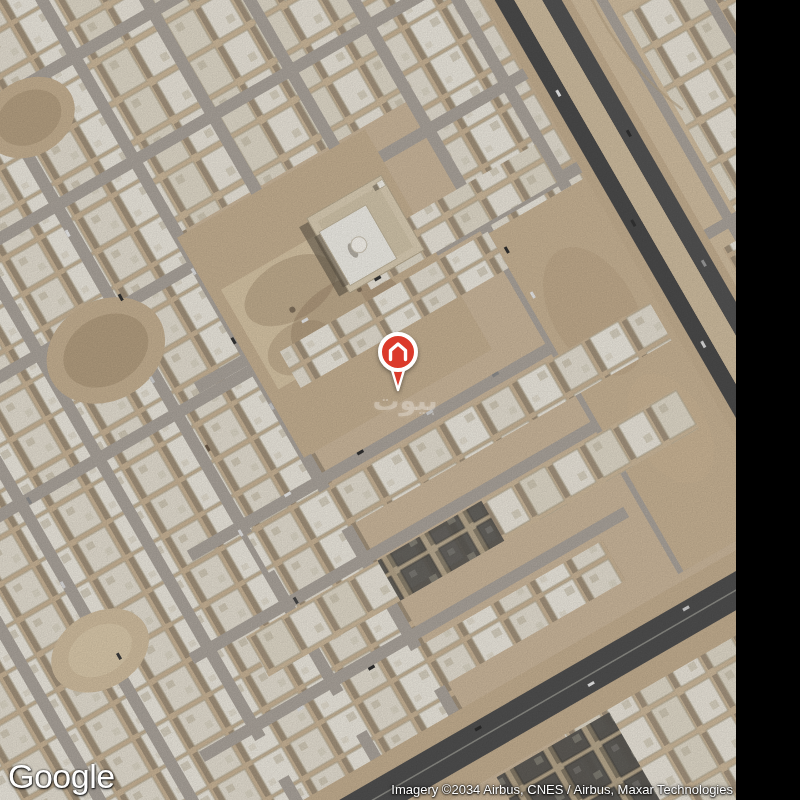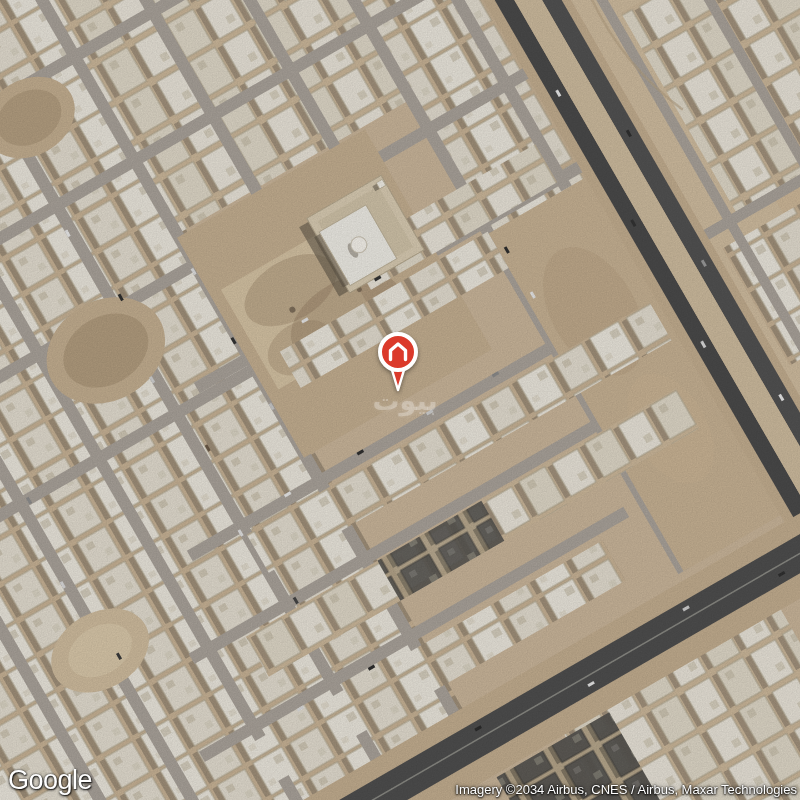--- a/index.html
+++ b/index.html
@@ -1,26 +1,26 @@
 <!DOCTYPE html>
 <html><head>
 <meta charset="utf-8">
 <style>
   html,body{margin:0;padding:0;background:#000;}
-  .stage{position:relative;width:800px;height:800px;overflow:hidden;
+  .stage{position:relative;width:736px;height:800px;overflow:hidden;
          font-family:"Liberation Sans",sans-serif;background:#c9b69b;}
   .stage svg.map{position:absolute;left:0;top:0;display:block;}
   .marker{position:absolute;left:374px;top:330px;width:48px;height:64px;
           filter:drop-shadow(0 2px 2px rgba(0,0,0,.4));}
   .watermark{position:absolute;left:335px;top:386px;width:140px;height:32px;
              text-align:center;font-size:27px;font-weight:bold;line-height:30px;
              color:rgba(255,255,255,.26);direction:rtl;letter-spacing:2px;
              font-family:"DejaVu Sans",sans-serif;filter:blur(.4px);
              text-shadow:0 0 4px rgba(255,255,255,.15);}
-  .google-logo{position:absolute;left:8px;bottom:4px;font-size:27px;font-weight:500;
+  .google-logo{position:absolute;left:8px;bottom:4px;font-size:34px;font-weight:500;
                color:#fff;letter-spacing:-.5px;
                text-shadow:0 1px 3px rgba(0,0,0,.85),0 0 2px rgba(0,0,0,.6),1px 1px 1px rgba(0,0,0,.5);}
   .attribution{position:absolute;right:3px;bottom:3px;font-size:13px;color:#fff;
                text-shadow:0 0 2px #000,0 1px 2px rgba(0,0,0,.9),0 0 4px rgba(0,0,0,.6);
                white-space:nowrap;}
 </style>
 </head>
 <body>
 
 <div class="stage">

